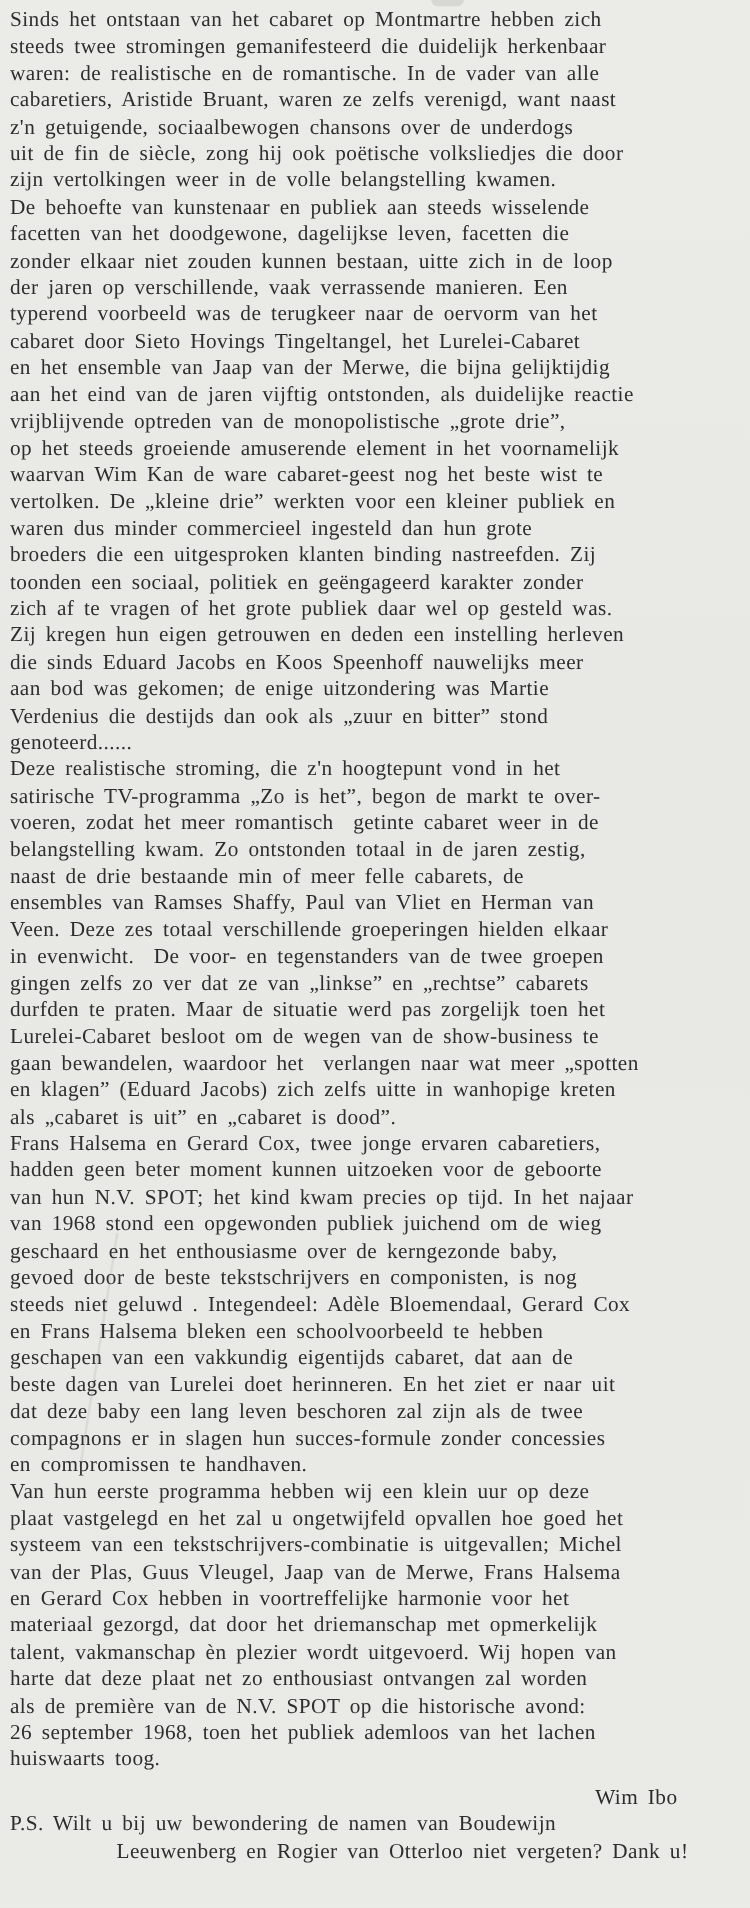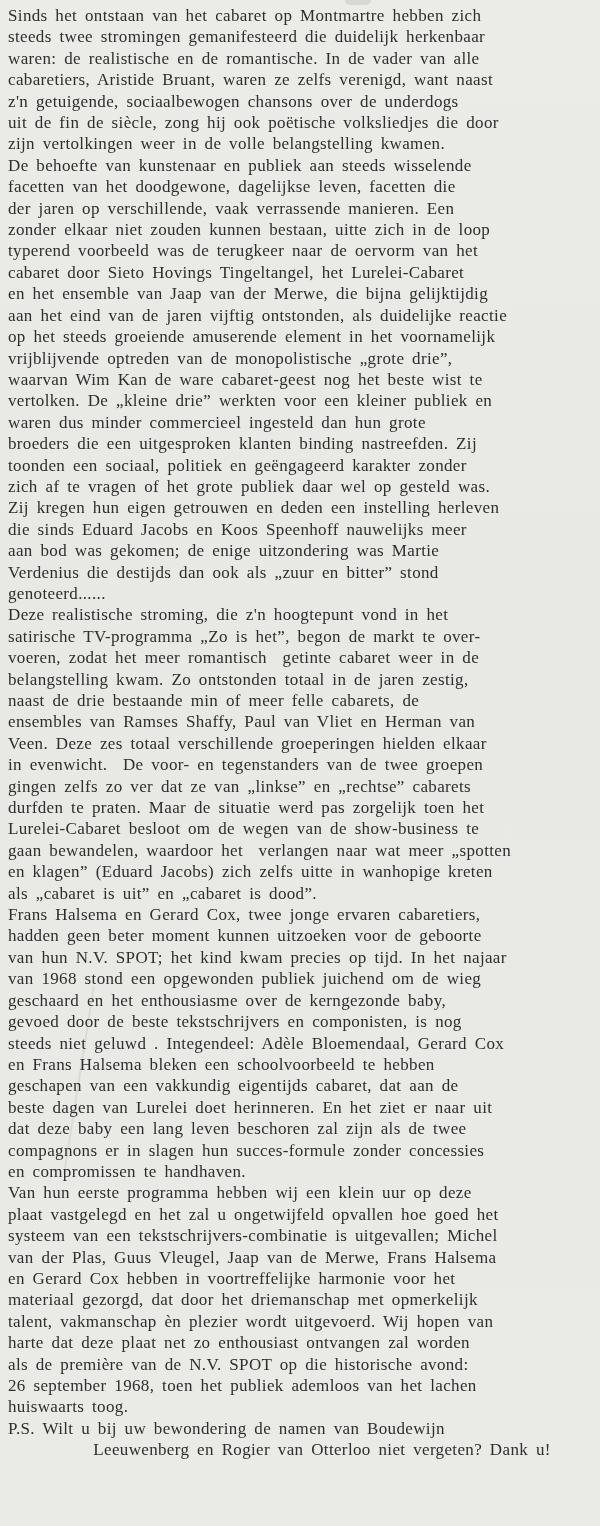--- a/index.html
+++ b/index.html
@@ -78,28 +78,28 @@
     <div id="body-lines">
         <div class="text-line">Sinds het ontstaan van het cabaret op Montmartre hebben zich</div>
         <div class="text-line">steeds twee stromingen gemanifesteerd die duidelijk herkenbaar</div>
         <div class="text-line">waren: de realistische en de romantische. In de vader van alle</div>
         <div class="text-line">cabaretiers, Aristide Bruant, waren ze zelfs verenigd, want naast</div>
         <div class="text-line">z'n getuigende, sociaalbewogen chansons over de underdogs</div>
         <div class="text-line">uit de fin de siècle, zong hij ook poëtische volksliedjes die door</div>
         <div class="text-line">zijn vertolkingen weer in de volle belangstelling kwamen.</div>
         <div class="text-line">De behoefte van kunstenaar en publiek aan steeds wisselende</div>
         <div class="text-line">facetten van het doodgewone, dagelijkse leven, facetten die</div>
+        <div class="text-line">zonder elkaar niet zouden kunnen bestaan, uitte zich in de loop</div>
         <div class="text-line">der jaren op verschillende, vaak verrassende manieren. Een</div>
-        <div class="text-line">zonder elkaar niet zouden kunnen bestaan, uitte zich in de loop</div>
         <div class="text-line">typerend voorbeeld was de terugkeer naar de oervorm van het</div>
         <div class="text-line">cabaret door Sieto Hovings Tingeltangel, het Lurelei-Cabaret</div>
         <div class="text-line">en het ensemble van Jaap van der Merwe, die bijna gelijktijdig</div>
         <div class="text-line">aan het eind van de jaren vijftig ontstonden, als duidelijke reactie</div>
+        <div class="text-line">vrijblijvende optreden van de monopolistische „grote drie”,</div>
         <div class="text-line">op het steeds groeiende amuserende element in het voornamelijk</div>
-        <div class="text-line">vrijblijvende optreden van de monopolistische „grote drie”,</div>
         <div class="text-line">waarvan Wim Kan de ware cabaret-geest nog het beste wist te</div>
         <div class="text-line">vertolken. De „kleine drie” werkten voor een kleiner publiek en</div>
         <div class="text-line">waren dus minder commercieel ingesteld dan hun grote</div>
         <div class="text-line">broeders die een uitgesproken klanten binding nastreefden. Zij</div>
         <div class="text-line">toonden een sociaal, politiek en geëngageerd karakter zonder</div>
         <div class="text-line">zich af te vragen of het grote publiek daar wel op gesteld was.</div>
         <div class="text-line">Zij kregen hun eigen getrouwen en deden een instelling herleven</div>
         <div class="text-line">die sinds Eduard Jacobs en Koos Speenhoff nauwelijks meer</div>
         <div class="text-line">aan bod was gekomen; de enige uitzondering was Martie</div>
         <div class="text-line">Verdenius die destijds dan ook als „zuur en bitter” stond</div>
@@ -137,19 +137,20 @@
         <div class="text-line">van der Plas, Guus Vleugel, Jaap van de Merwe, Frans Halsema</div>
         <div class="text-line">en Gerard Cox hebben in voortreffelijke harmonie voor het</div>
         <div class="text-line">materiaal gezorgd, dat door het driemanschap met opmerkelijk</div>
         <div class="text-line">talent, vakmanschap èn plezier wordt uitgevoerd. Wij hopen van</div>
         <div class="text-line">harte dat deze plaat net zo enthousiast ontvangen zal worden</div>
         <div class="text-line">als de première van de N.V. SPOT op die historische avond:</div>
         <div class="text-line">26 september 1968, toen het publiek ademloos van het lachen</div>
         <div class="text-line">huiswaarts toog.</div>
       </div>
 
+    <div class="signature">Wim Ibo</div>
 
     <div id="postscript" class="postscript">
         <div class="text-line">P.S. Wilt u bij uw bewondering de namen van Boudewijn</div>
         <div class="text-line ps-indent">Leeuwenberg en Rogier van Otterloo niet vergeten? Dank u!</div>
       </div>
   </div>
 </div>
 
 </body></html>

